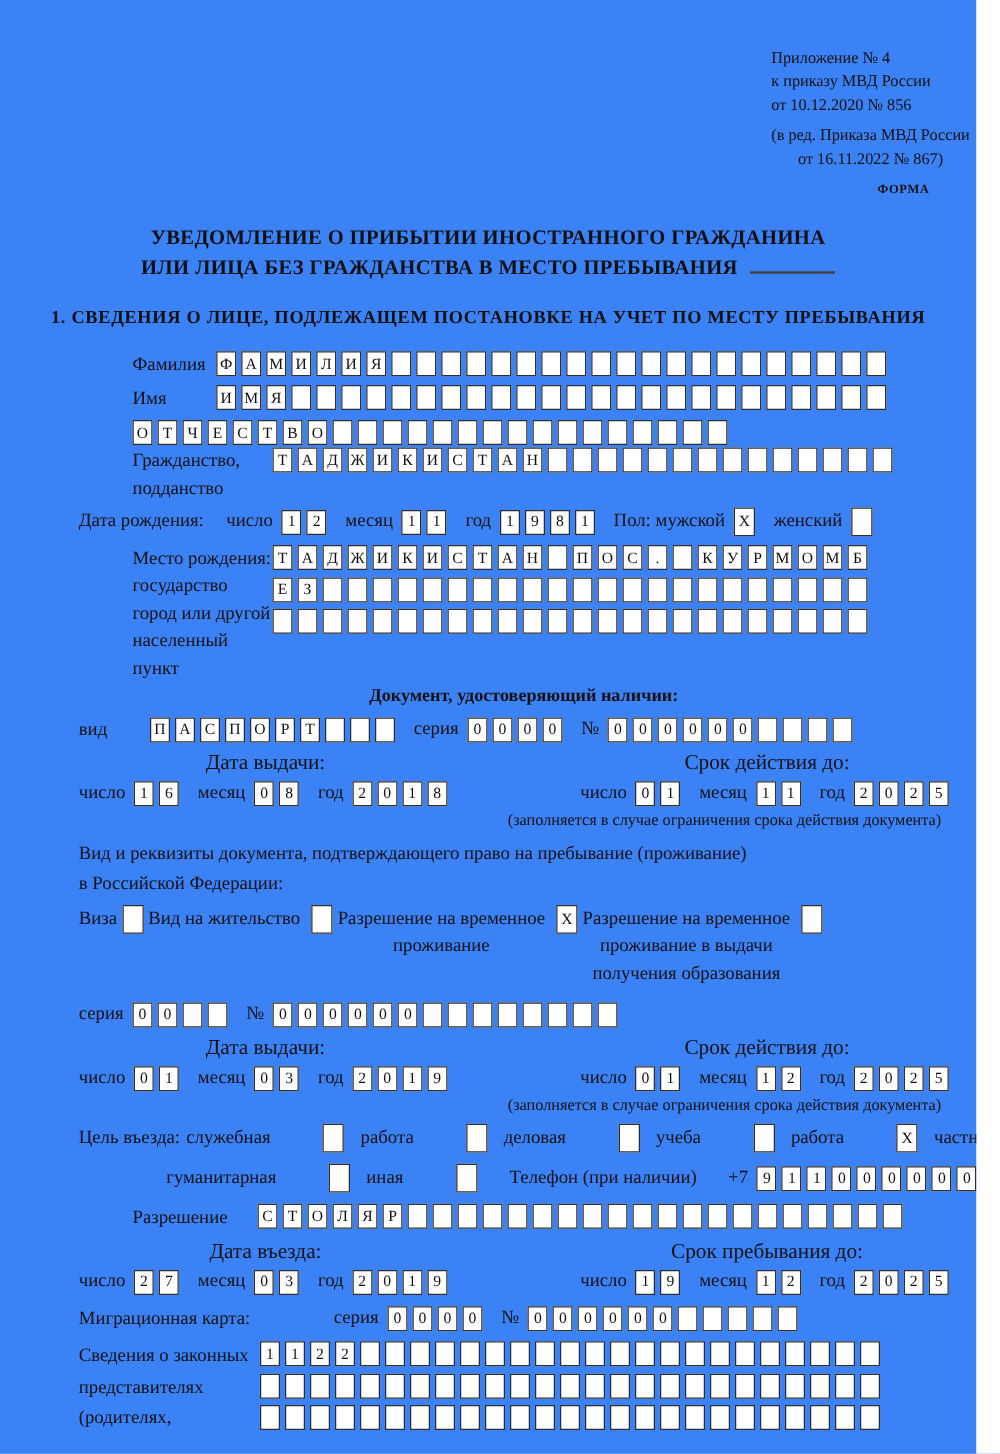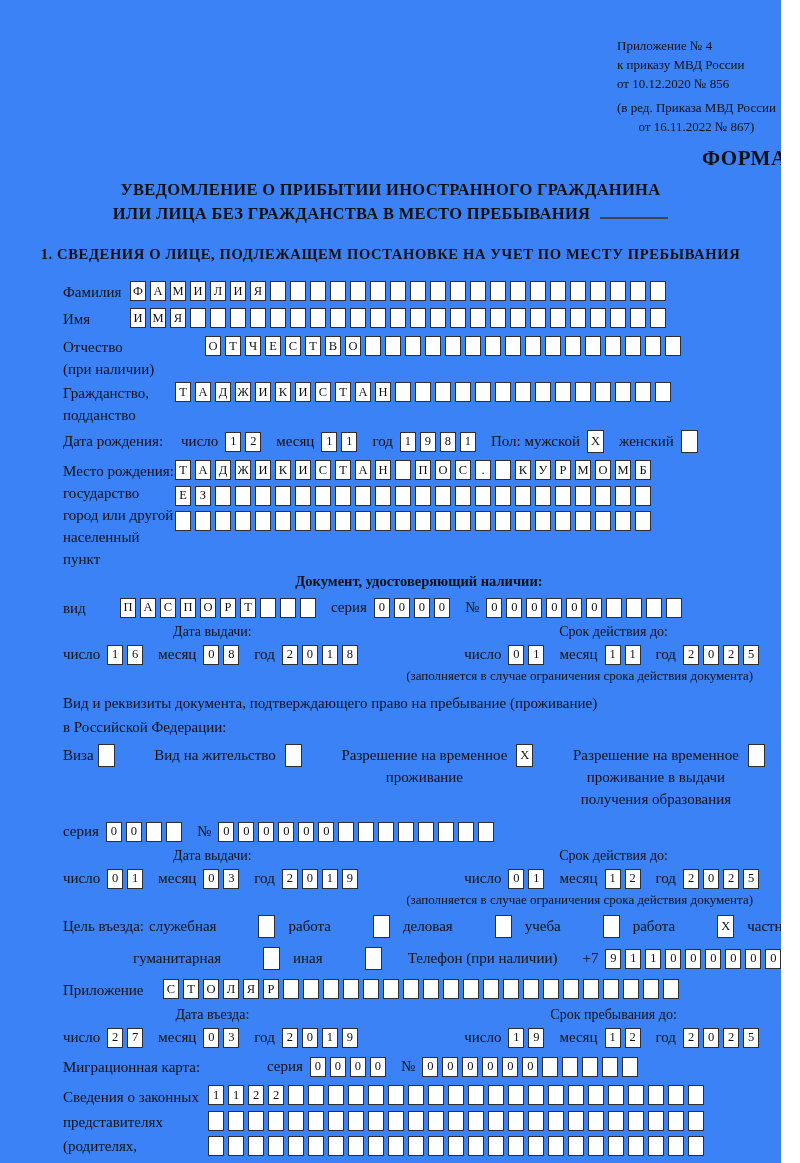--- a/index.html
+++ b/index.html
@@ -6,29 +6,29 @@
   html,body { margin:0; padding:0; }
   body {
     width:800px; height:1163px; background:#ffffff; color:#111;
     font-family:"Liberation Serif", serif;
   }
   .page { position:relative; width:781px; height:1163px; overflow:hidden; background:#3b82f6; }
 
   
   .annex { position:absolute; left:617px; top:36px; font-size:13px; line-height:19px; }
   .annex .note { margin-top:5px;text-align:center; }
-  .forma { position:absolute; top:146px; left:702px; font-weight:bold; font-size:21px; letter-spacing:.5px; }
+  .forma { position:absolute; top:146px; left:702px; font-weight:bold; font-size:10px; letter-spacing:.5px; }
   .title { position:absolute; top:178px; left:0; width:100%; text-align:center; font-weight:bold; font-size:16.5px; line-height:24px; letter-spacing:.3px; }
   .blank { display:inline-block; width:68px; height:15px; border-bottom:2.2px solid #444; margin-left:10px; }
   .sec1 { position:absolute; top:246px; left:0; width:100%; text-align:center; font-weight:bold; font-size:14.6px; letter-spacing:.6px; }
 
   
   .formbody { position:absolute; top:281px; left:63px; width:712px; }
 
-  .row { display:flex; align-items:flex-start; }
+  .row { display:flex; align-items:flex-start;margin-left:43px; }
   .inline { display:flex; align-items:center; }
   .lbl { font-size:15px; line-height:22px; flex:0 0 auto; }
   .lbl .sub { display:block; }
   .w67{width:67px;} .w142{width:142px;} .w112{width:112px;} .w60{width:57px;} .w100{width:100px;} .w160{width:160px;}
   .word { font-size:15px; line-height:23px; margin:0 7px 0 11px; flex:0 0 auto; white-space:nowrap; }
   .word.first { margin-left:0; }
 
   .cells { display:flex; flex:0 0 auto; }
   .cell {
     width:16px; height:20px; border:1.8px solid #2e2e2e; margin-right:4px;
@@ -36,25 +36,25 @@
     font-size:12.5px; line-height:1; flex:0 0 auto; background:#fff;
   }
   .cb .cell, .cell.cbx { width:17px; height:23px; }
   .cellrows { display:flex; flex-direction:column; }
   .cellrows .cells { margin-bottom:5.5px; }
 
   .center-bold { text-align:center; font-weight:bold; font-size:14.5px; margin:3px 0 6px 0; }
 
   .datepair { display:flex; justify-content:space-between; width:700px; margin-bottom:2px; }
   .dategroup { display:flex; flex-direction:column; }
-  .dg-head { text-align:center; font-size:14px; margin-bottom:3px; }
+  .dg-head { text-align:center; font-size:17px; margin-bottom:3px; }
   .note-right { text-align:right; font-size:13px; width:712px; padding-right:22px; margin-bottom:7px; }
 
   .para { font-size:15px; line-height:24px; }
-  .cbrow { display:flex; justify-content:space-between; width:706px; align-items:flex-start; margin:5px 0 10px 0; }
+  .cbrow { display:flex; width:706px; align-items:flex-start; margin:5px 0 10px 0; }
   .cbitem { display:flex; align-items:flex-start; }
   .cbitem .cells { margin-left:9px; margin-top:0; }
   .cbtext { font-size:15px; line-height:22px; text-align:center; }
 
   .optrow { display:flex; align-items:center; margin-bottom:9px; }
   .opt { display:flex; align-items:center; margin-left:9px;gap:36px; }
   .opt .optlbl { font-size:15px; white-space:nowrap; }
   .opt .cells { margin-left:6px; }
 
   .rep { display:flex; align-items:flex-start; margin-bottom:2px; }
@@ -150,24 +150,20 @@
           <span class="cell"></span>
           <span class="cell"></span>
           <span class="cell"></span>
           <span class="cell"></span>
           <span class="cell"></span>
           <span class="cell"></span>
         </span>
     </div>
 
     <div class="row mb2">
-      <span class="lbl w142">
-        <span>Отчество</span>
-        <span class="sub">(при наличии)</span>
-      </span>
       <span class="cells">
           <span class="cell">О</span>
           <span class="cell">Т</span>
           <span class="cell">Ч</span>
           <span class="cell">Е</span>
           <span class="cell">С</span>
           <span class="cell">Т</span>
           <span class="cell">В</span>
           <span class="cell">О</span>
           <span class="cell"></span>
@@ -608,21 +604,21 @@
           <span class="cell">0</span>
           <span class="cell">0</span>
           <span class="cell">0</span>
           <span class="cell">0</span>
           <span class="cell">0</span>
           <span class="cell"></span>
         </span>
     </div>
 
     <div class="row mb6">
-      <span class="lbl w100">Приложение</span>
+      <span class="lbl w100">Разрешение</span>
       <span class="cells">
           <span class="cell">С</span>
           <span class="cell">Т</span>
           <span class="cell">О</span>
           <span class="cell">Л</span>
           <span class="cell">Я</span>
           <span class="cell">Р</span>
           <span class="cell"></span>
           <span class="cell"></span>
           <span class="cell"></span>

